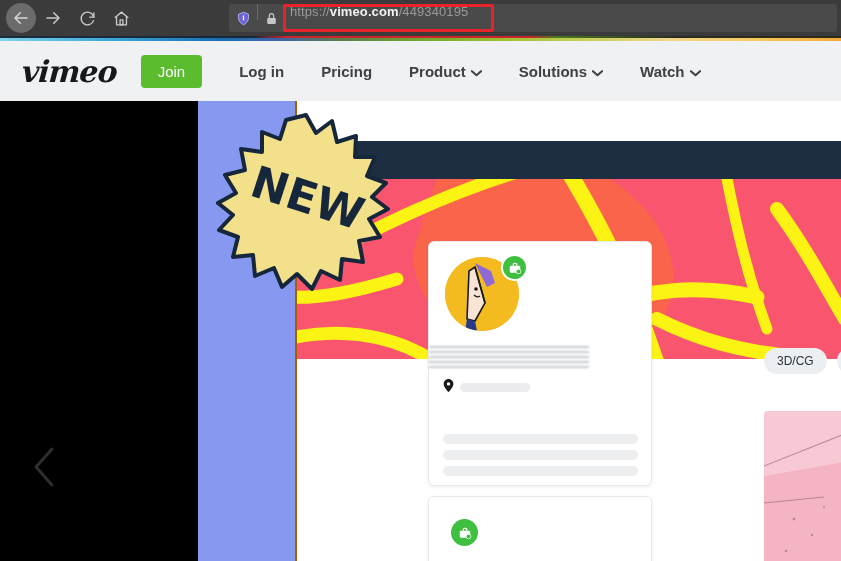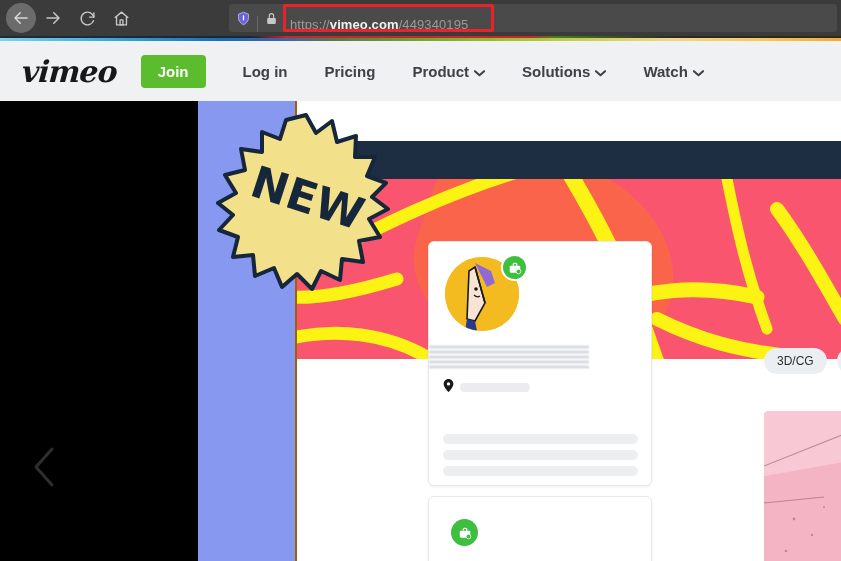--- a/index.html
+++ b/index.html
@@ -28,21 +28,21 @@
     border-radius: 50%;
     width: 30px; height: 30px;
     margin-left: 2px;
   }
   .nav-btn svg { display: block; }
 
   .urlbar-wrap {
     position: absolute;
     left: 229px; top: 4px;
     height: 28px;
-    display: flex; align-items: flex-end;
+    display: flex; align-items: flex-start;
     background: #4a4a4a;
     border-radius: 3px;
     width: 608px;
   }
   .shield-icon-box {
     width: 28px; height: 28px;
     display: flex; align-items: center; justify-content: center;
   }
   .chrome-divider {
     width: 1px; height: 16px; background: #6a6a6a;
@@ -100,21 +100,21 @@
     font-weight: bold;
     font-size: 30px;
     color: #17181a;
     letter-spacing: -1px;
     transform: skewX(-4deg);
   }
   .join-btn {
     margin-left: 24px;
     background: #5bbc2e;
     color: #fff;
-    font-weight: bold;
+    font-weight: normal;
     font-size: 15px;
     padding: 8px 17px;
     border-radius: 4px;
     border: none;
     cursor: pointer;
     font-family: "Liberation Sans", sans-serif;
   }
   .nav-link {
     margin-left: 37px;
     color: #3d4246;

